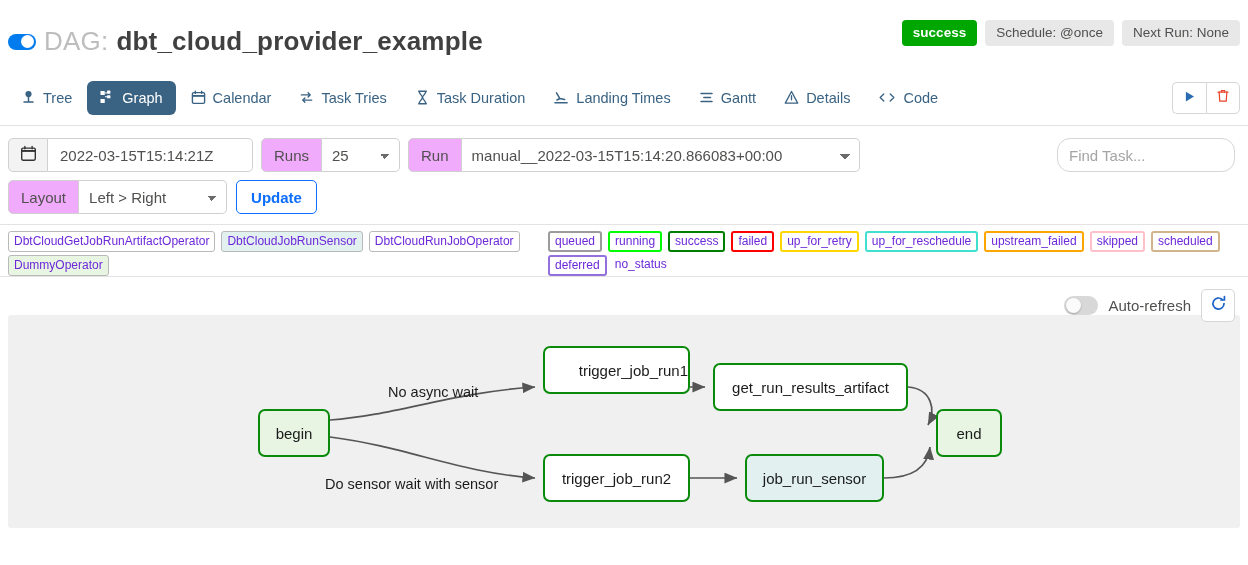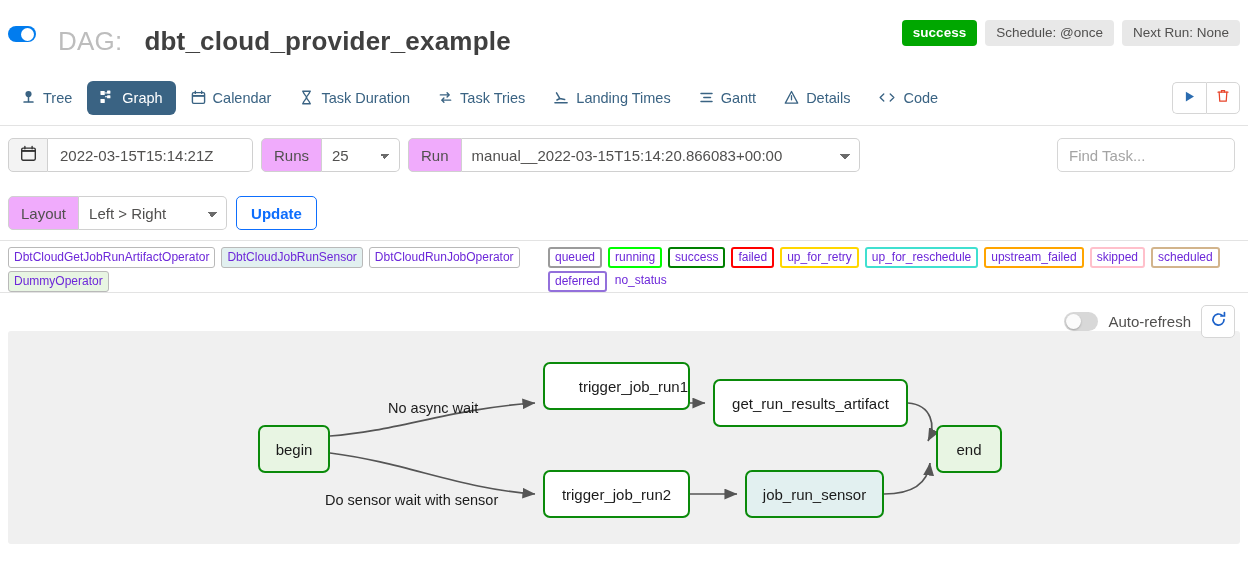--- a/index.html
+++ b/index.html
@@ -18,22 +18,22 @@
   .header {
     position: relative;
     height: 70px;
     padding: 0 8px;
   }
   .dag-title-row {
     position: absolute;
     left: 8px;
     top: 26px;
     display: flex;
-    align-items: flex-start;
-    gap: 22px;
+    align-items: center;
+    gap: 8px;
   }
   .pause-toggle {
     width: 28px; height: 16px;
     border-radius: 8px;
     background: #017cee;
     position: relative;
     flex: none;
   }
   .pause-toggle::after {
     content: "";
@@ -120,21 +120,21 @@
   .tab-act-btn:last-child  { border-radius: 0 5px 5px 0; }
 
   
   .filterbar {
     position: relative;
     padding: 12px 8px 10px 8px;
     border-bottom: 1px solid #e3e3e3;
     min-height: 76px;
   }
   .fb-row { display: flex; align-items: center; }
-  .fb-row + .fb-row { margin-top: 24px; }
+  .fb-row + .fb-row { margin-top: 8px; }
   .grp { display: flex; align-items: stretch; }
   .cal-btn {
     width: 40px;
     border: 1px solid #d0d0d0;
     border-radius: 5px 0 0 5px;
     background: #f3f3f3;
     display: flex; align-items: center; justify-content: center;
     cursor: pointer;
   }
   .date-input {
@@ -197,21 +197,21 @@
     font-weight: 700;
     padding: 6px 14px;
     height: 34px;
     cursor: pointer;
   }
   .find-task {
     position: absolute;
     right: 13px; top: 12px;
     width: 178px; height: 34px;
     border: 1px solid #d6d6d6;
-    border-radius: 5px;
+    border-radius: 13px;
     background: #fff;
     font-family: "Liberation Sans", sans-serif;
     font-size: 15px;
     color: #0369a1;
     padding: 6px 11px;
     outline: none;
   }
   .find-task::placeholder { color: #a4a4a4; }
 
   
@@ -368,37 +368,37 @@
           <rect x="1.5" y="2.8" width="13" height="11.5" rx="1.4"></rect>
           <path d="M1.5 6.3h13" stroke-width="2"></path>
           <path d="M4.6 1.2v2.4M11.4 1.2v2.4" stroke-linecap="round"></path>
         </svg>
       </span>
       <span>Calendar</span>
     </div>
 
     <div class="tab">
       <span>
+        <svg width="15" height="15" viewBox="0 0 16 16" fill="none" stroke="currentColor" stroke-width="1.5" stroke-linecap="round">
+          <path d="M2.5 5.2h9.5M12 5.2l-2.3-2.3M12 5.2l-2.3 2.3"></path>
+          <path d="M13.5 10.8H4M4 10.8l2.3-2.3M4 10.8l2.3 2.3"></path>
+        </svg>
+      </span>
+      <span>Task Tries</span>
+    </div>
+
+    <div class="tab">
+      <span>
         <svg width="15" height="15" viewBox="0 0 16 16" fill="none" stroke="currentColor" stroke-width="1.5">
           <path d="M3.5 1.3h9M3.5 14.7h9"></path>
           <path d="M4.4 1.3c0 3.4 3.6 4.6 3.6 6.7 0 2.1-3.6 3.3-3.6 6.7"></path>
           <path d="M11.6 1.3c0 3.4-3.6 4.6-3.6 6.7 0 2.1 3.6 3.3 3.6 6.7"></path>
         </svg>
       </span>
       <span>Task Duration</span>
-    </div>
-
-    <div class="tab">
-      <span>
-        <svg width="15" height="15" viewBox="0 0 16 16" fill="none" stroke="currentColor" stroke-width="1.5" stroke-linecap="round">
-          <path d="M2.5 5.2h9.5M12 5.2l-2.3-2.3M12 5.2l-2.3 2.3"></path>
-          <path d="M13.5 10.8H4M4 10.8l2.3-2.3M4 10.8l2.3 2.3"></path>
-        </svg>
-      </span>
-      <span>Task Tries</span>
     </div>
 
     <div class="tab">
       <span>
         <svg width="16" height="15" viewBox="0 0 16 16" fill="none" stroke="currentColor" stroke-width="1.6" stroke-linecap="round">
           <path d="M1.5 13.5h13"></path>
           <path d="M3.2 3.0l3.6 6.1 5.1 1.1"></path>
           <path d="M6.8 9.1l-3.1 1.6"></path>
         </svg>
       </span>

